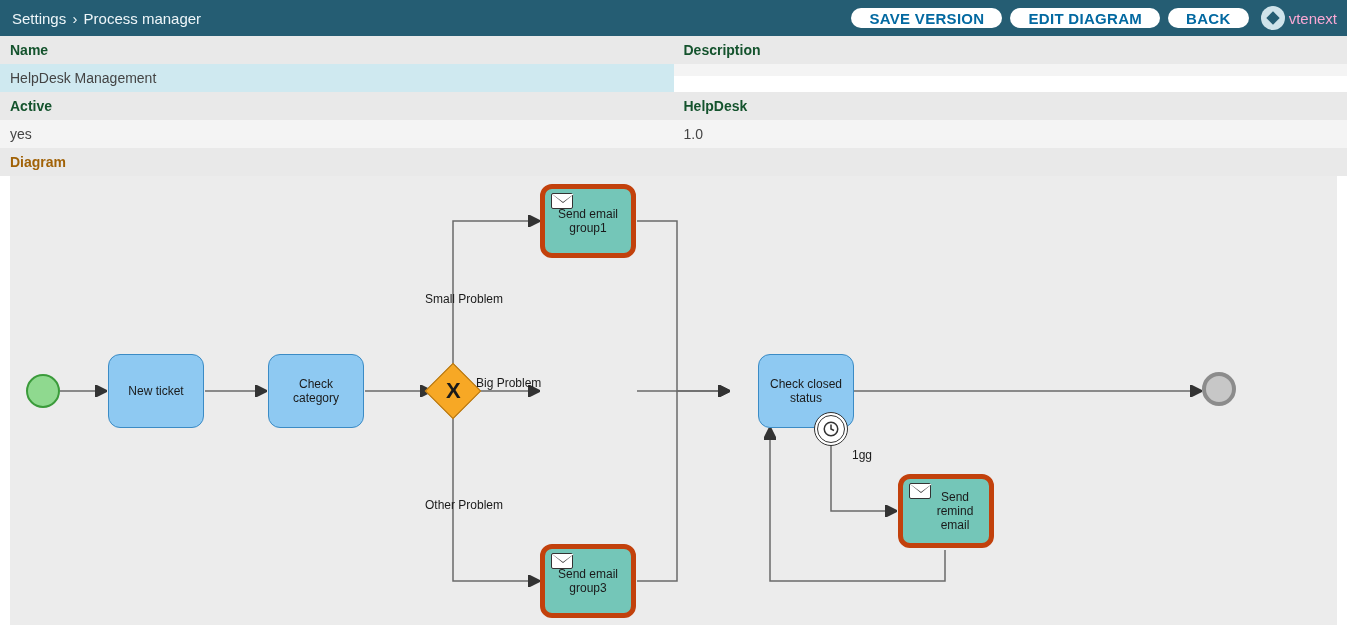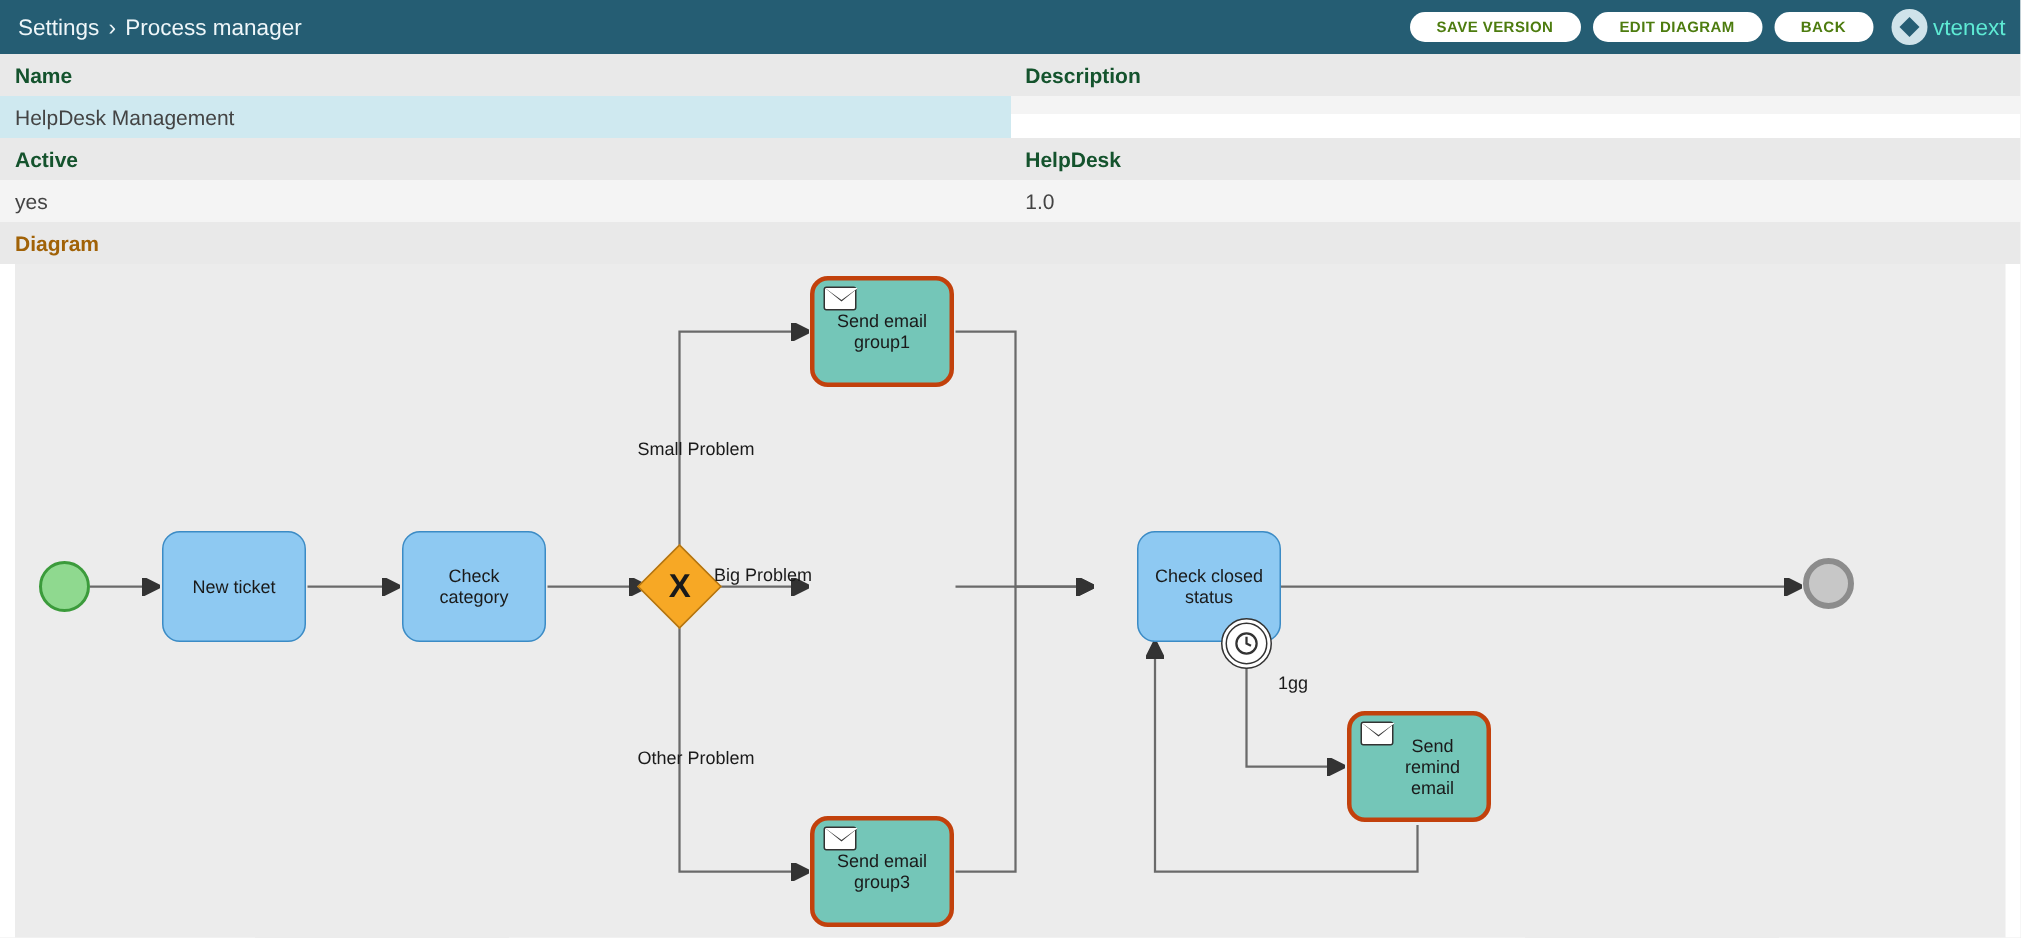--- a/index.html
+++ b/index.html
@@ -29,45 +29,45 @@
     color: #eef6f9;
   }
   .breadcrumb .sep { padding: 0 2px; color: #eef6f9; }
   .topbar-right {
     display: flex;
     align-items: center;
     gap: 8px;
   }
   .btn {
     background: #fff;
-    color: #4d7c0f;
+    color: #0369a1;
     border: none;
     border-radius: 14px;
     height: 20px;
     padding: 0 18px;
-    font-size: 10px;
+    font-size: 15px;
     font-weight: 600;
     letter-spacing: .3px;
     cursor: pointer;
   }
   .brand {
     display: flex;
     align-items: center;
     gap: 4px;
     margin-left: 4px;
     color: #eaf3f6;
   }
   .brand-logo {
     width: 24px; height: 24px;
     border-radius: 50%;
     background: #cfe3ea;
     display: flex; align-items: center; justify-content: center;
   }
   .brand-logo svg { width: 16px; height: 16px; fill: #255d73; }
-  .brand-text { font-size: 15px; color: #5eead4; }
+  .brand-text { font-size: 15px; color: #f9a8d4; }
 
   
   .form-row {
     display: flex;
   }
   .form-cell {
     flex: 1;
     min-width: 0;
   }
   .form-label {
@@ -120,21 +120,21 @@
     border-radius: 12px;
     display: flex;
     align-items: center;
     justify-content: center;
     text-align: center;
     font-size: 12px;
     padding: 4px 6px;
     color: #1a1a1a;
   }
   .task.user   { background:#8ec9f2; border:1px solid #3b8bc5; }
-  .task.service{ background:#74c6b8; border:3px solid #c2410c; }
+  .task.service{ background:#74c6b8; border:5px solid #c2410c; }
 
   .service .mail-icon {
     position: absolute;
     top: 4px; left: 6px;
     width: 22px; height: 16px;
     background: #fff;
     border: 1px solid #333;
     border-radius: 2px;
   }
   .service .mail-icon::after {

